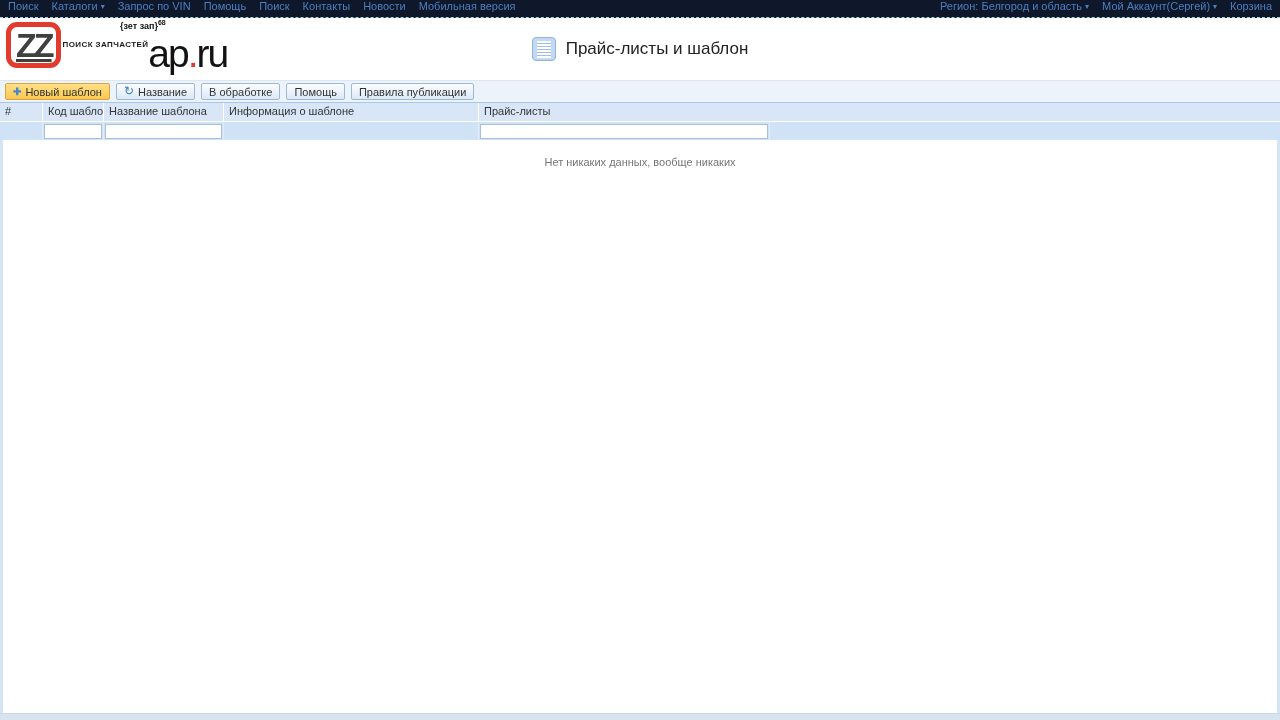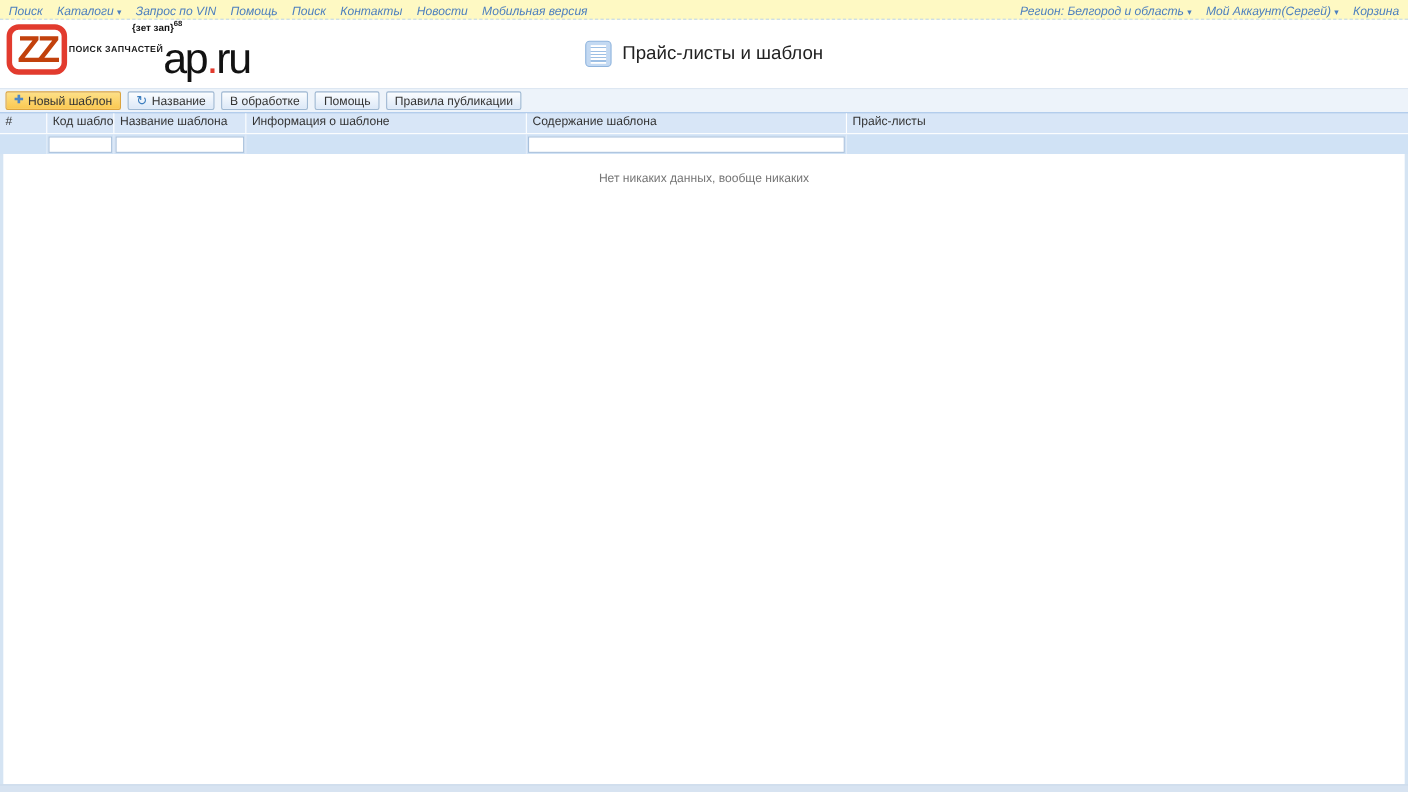--- a/index.html
+++ b/index.html
@@ -1,31 +1,31 @@
 <!DOCTYPE html>
 <html><head>
 <meta charset="utf-8">
 <style>
   * { margin:0; padding:0; box-sizing:border-box; }
   html,body { width:1280px; height:720px; overflow:hidden; background:#fff;
     font-family:"Liberation Sans","DejaVu Sans",sans-serif; }
   .page { position:relative; width:1280px; height:720px; display:flex; flex-direction:column; }
 
   
-  .topnav { height:18px; flex:0 0 auto; display:flex; align-items:flex-end; justify-content:space-between;
-    padding:0 8px; border-bottom:1px dashed #aecdea; background:#fef9c3;font-style:italic; }
+  .topnav { height:18px; flex:0 0 auto; display:flex; align-items:flex-start; justify-content:space-between;
+    padding:0 8px; border-bottom:1px dashed #aecdea; background:#0f172a; }
   .navgroup { display:flex; align-items:center; gap:13px; }
   .nav-link { font-size:11px; color:#4d7fbe; text-decoration:none; cursor:pointer; white-space:nowrap; display:inline-flex; align-items:center;}
   .arr { font-size:8px; color:#4d7fbe; margin-left:3px; }
 
   
   .header { position:relative; height:62px; background:#fff; flex:0 0 auto; }
   .logo { position:absolute; left:6px; top:4px; display:flex; align-items:flex-end; cursor:pointer; }
   .zzbox { border:5px solid #e23b2e; border-radius:11px; padding:0 4px 0 5px; background:#fff; }
-  .zzbox span { font-size:34px; font-weight:bold; color:#c2410c; letter-spacing:-3px; line-height:36px; display:block; }
+  .zzbox span { font-size:34px; font-weight:bold; color:#404040; letter-spacing:-3px; line-height:36px; display:block;text-decoration:underline; }
   .logo-right { display:flex; flex-direction:row; margin-left:2px; padding-bottom:1px; }
   .tagline { font-size:8px; font-weight:bold; color:#1a1a1a; letter-spacing:0.4px; white-space:nowrap; }
   .apru { font-size:39px; font-weight:normal; color:#121212; letter-spacing:-2px; line-height:27px; }
   .reddot { color:#e23b2e; }
   .slogan { position:absolute; left:114px; top:-3px; font-size:9px; font-weight:bold; color:#111; white-space:nowrap; }
   .slogan sup { font-size:7px; }
 
   .title-wrap { position:absolute; left:0; right:0; top:0; height:62px;
     display:flex; align-items:center; justify-content:center; gap:10px; pointer-events:none; }
   .title-icon { width:24px; height:24px; background:#c3d9f2; border:1px solid #8fb4dd; border-radius:4px;
@@ -123,21 +123,20 @@
     <button class="btn">В обработке</button>
     <button class="btn">Помощь</button>
     <button class="btn">Правила публикации</button>
   </div>
 
   <div class="grid-head">
     <div class="hcell c0">#</div>
     <div class="hcell c1">Код шаблона</div>
     <div class="hcell c2">Название шаблона</div>
     <div class="hcell c3">Информация о шаблоне</div>
-    <div class="hcell c4">Содержание шаблона</div>
     <div class="hcell c5">Прайс-листы</div>
   </div>
 
   <div class="filter-row">
     <div class="fcell c0"></div>
     <div class="fcell c1">
         <input type="text" style="">
       </div>
     <div class="fcell c2">
         <input type="text" style="">

